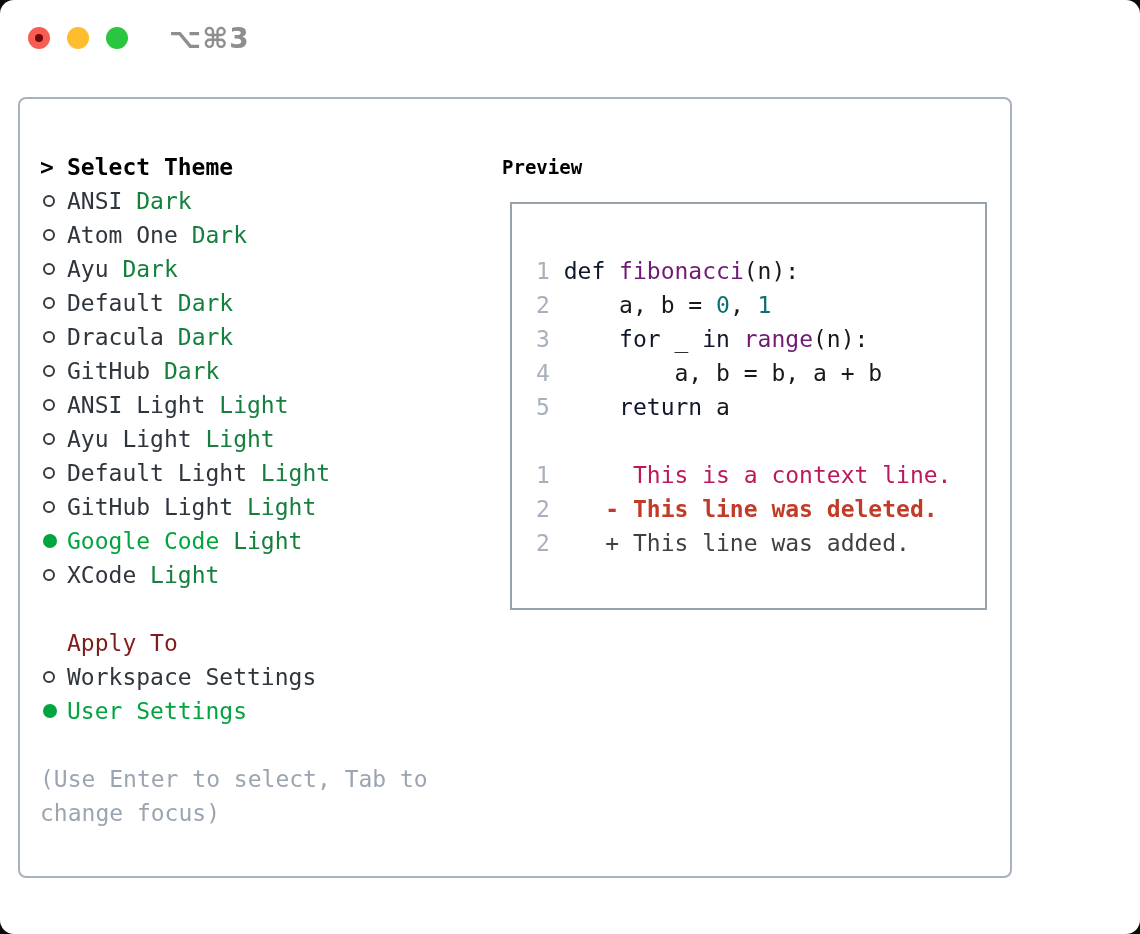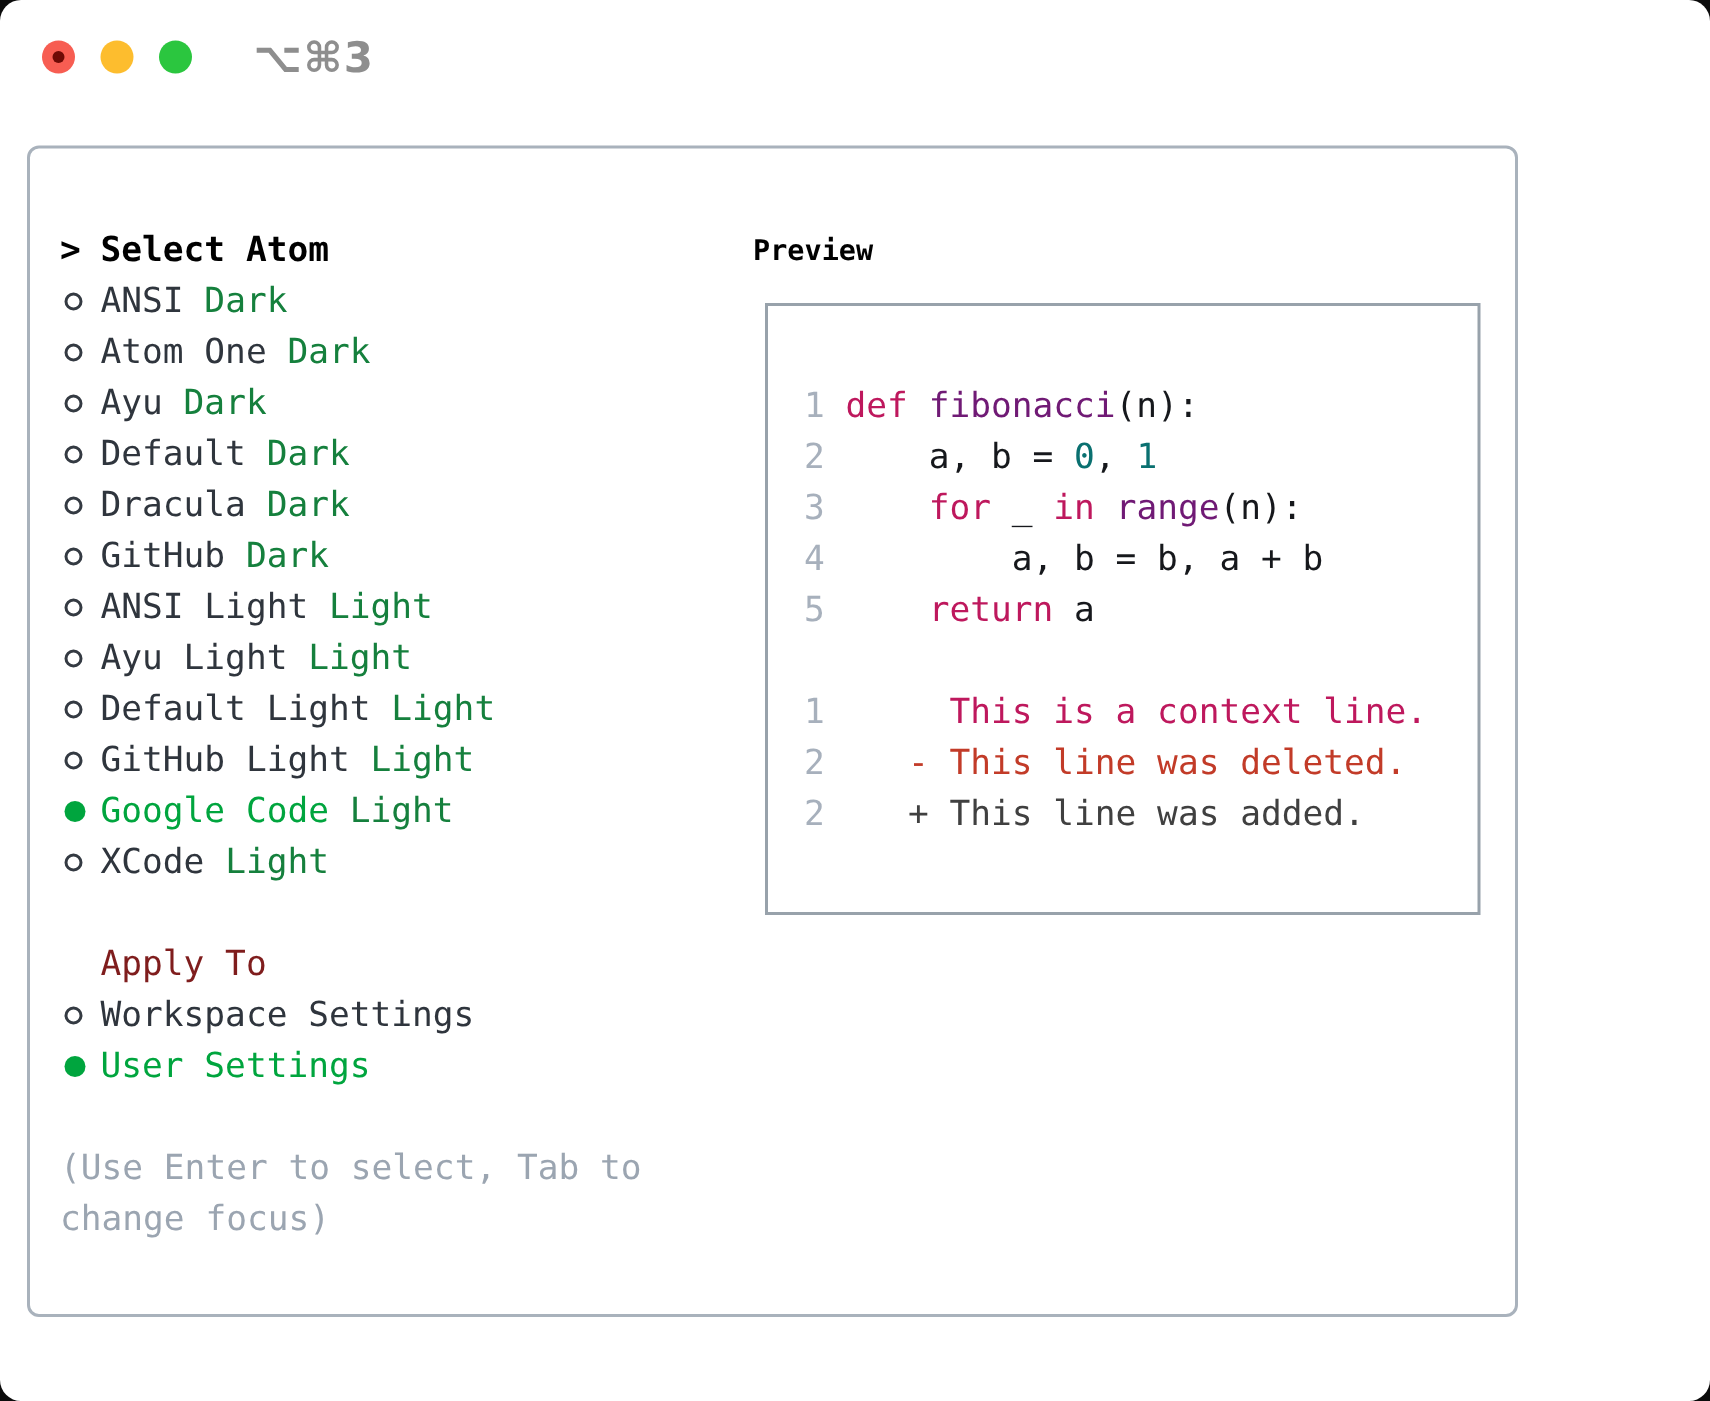--- a/index.html
+++ b/index.html
@@ -44,26 +44,26 @@
   .hint{color:#9ba5b1;white-space:pre;}
   
   .preview-label{position:absolute;left:482px;top:51px;font-weight:bold;color:#000;font-size:19px;line-height:34px;}
   .preview-box{
     position:absolute;left:490px;top:103px;width:477px;height:408px;
     border:2px solid #98a2ab;box-sizing:border-box;background:#fff;overflow:hidden;
   }
   .codewrap{padding:50px 0 0 24px;}
   pre.codeline{margin:0;font-family:inherit;font-size:23px;line-height:34px;white-space:pre;}
   .ln{color:#a7b0bc;}
-  .tk-kw{color:#be185d;}
+  .tk-kw{color:#0f172a;}
   .tk-fn{color:#701a75;}
   .tk-num{color:#0a7070;}
   .tk-pl{color:#16181c;}
   .diff-context{color:#be185d;}
-  .diff-deleted{color:#c23b28;}
+  .diff-deleted{color:#c23b28;font-weight:bold;}
   .diff-added{color:#404040;}
 </style>
 </head>
 <body>
 
 <div class="window">
 
   <div class="titlebar">
     <div class="traffic red"></div>
     <div class="traffic yellow"></div>
@@ -71,21 +71,21 @@
     <div class="shortcut">⌥⌘3</div>
   </div>
 
   <div class="panel">
 
     <div class="left-col mono">
       <div class="row">
         <span class="marker-box">
             <span class="hdr-prefix">&gt;</span>
           </span>
-        <span class="hdr-label">Select Atom</span>
+        <span class="hdr-label">Select Theme</span>
       </div>
       <div id="theme-list">
           <div class="row">
             <span class="marker-box">
               <span class="ring"></span>
             </span>
             <span class="theme-name">ANSI</span>
             <span class="variant"> Dark</span>
           </div>
           <div class="row">

